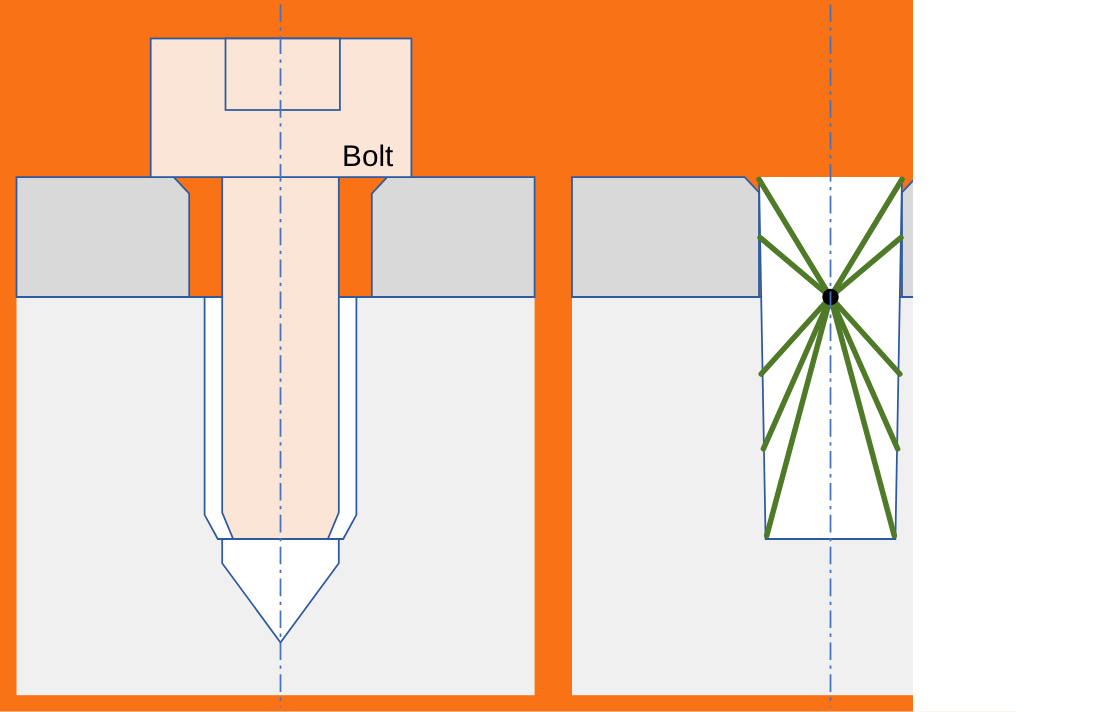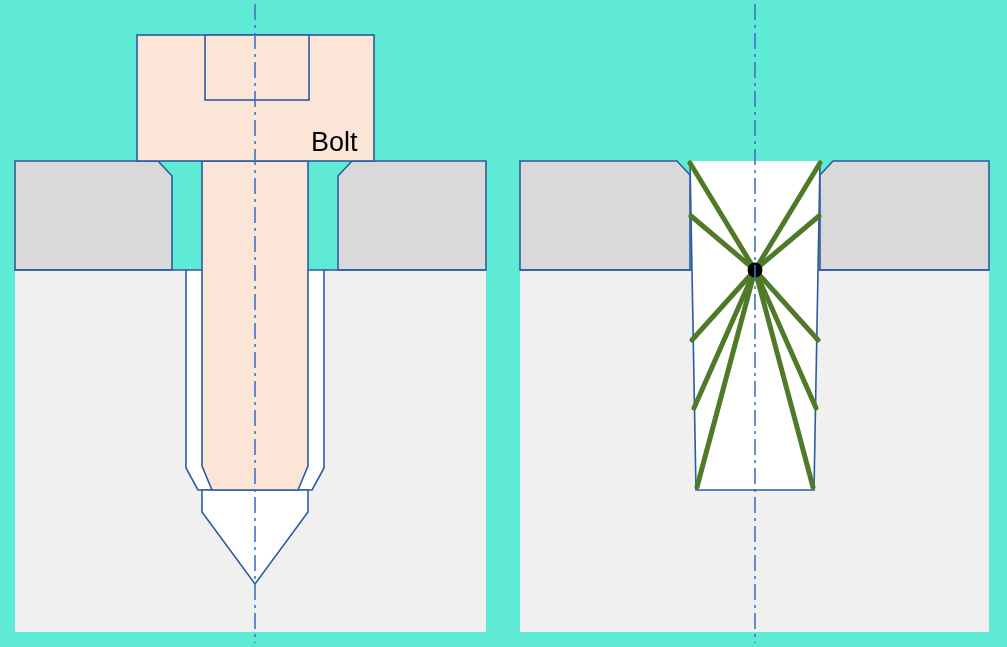--- a/index.html
+++ b/index.html
@@ -3,23 +3,23 @@
 <meta charset="utf-8">
 <style>
   html, body {
     margin: 0;
     padding: 0;
     background: #ffffff;
     font-family: "Liberation Sans", sans-serif;
   }
   .canvas {
     position: relative;
-    width: 1007px;
+    width: 830px;
     height: 647px;
-    background: #5eead4;
+    background: #f97316;
     overflow: hidden;
   }
   svg { display: block; }
   .bolt-label-text {
     font-family: "Liberation Sans", sans-serif;
     font-size: 27px;
     font-weight: 400;
   }
 </style>
 </head>

